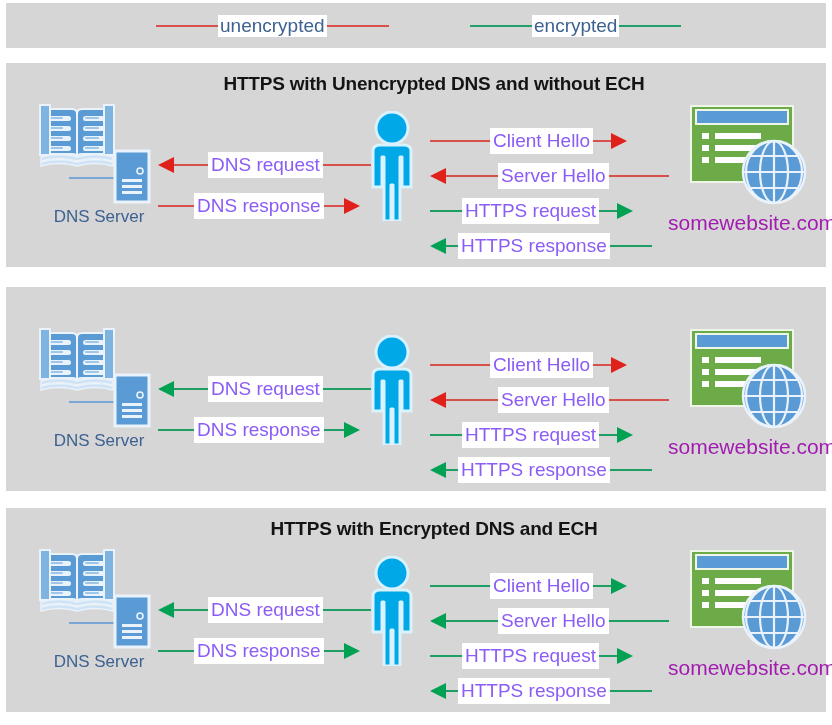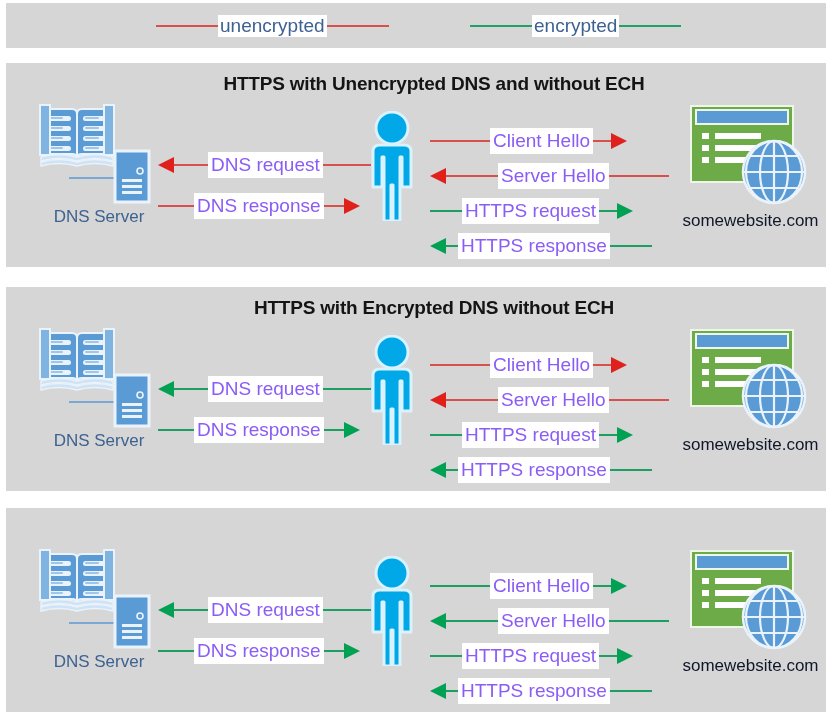--- a/index.html
+++ b/index.html
@@ -75,21 +75,21 @@
 
   
   .person{position:absolute;left:355px;top:48px;width:62px;height:110px;}
 
   
   .site-group{position:absolute;left:672px;top:40px;width:145px;height:150px;}
   .browser{position:absolute;left:12px;top:2px;width:104px;height:78px;}
   .globe{position:absolute;left:63px;top:36px;width:66px;height:66px;}
   .site-label{
     position:absolute;left:-10px;top:108px;width:165px;
-    text-align:center;color:#0f172a;font-size:17px;white-space:nowrap;
+    text-align:center;color:#a21caf;font-size:21px;white-space:nowrap;
   }
 
   
   .row{
     position:absolute;
     height:26px;
     display:flex;
     align-items:center;
   }
   .row .seg{
@@ -246,21 +246,20 @@
           <span class="head right"></span>
         </div>
         <div class="row g" style="left:424px;top:170px">
           <span class="head left"></span>
           <span class="seg" style="width:12px"></span>
           <span class="lbl">HTTPS response</span>
           <span class="seg" style="width:42px"></span>
         </div>
   </div>
   <div class="panel dpanel p2">
-    <div class="ptitle">HTTPS with Encrypted DNS without ECH</div>
 
     <div class="dns-group">
       <div class="book"><svg viewBox="0 0 78 72" width="78" height="72">
     <g stroke="#eaf3fb" stroke-width="2">
       <path d="M4 8 h30 q5 0 5 5 v44 q0 -4 -5 -4 H4 z" fill="#5b9bd5"></path>
       <path d="M74 8 H44 q-5 0 -5 5 v44 q0 -4 5 -4 h30 z" fill="#5b9bd5"></path>
     </g>
     <g fill="#eaf3fb">
       <rect x="9" y="15" width="24" height="5" rx="2.5"></rect>
       <rect x="9" y="25" width="24" height="5" rx="2.5"></rect>
@@ -362,20 +361,21 @@
           <span class="head right"></span>
         </div>
         <div class="row g" style="left:424px;top:170px">
           <span class="head left"></span>
           <span class="seg" style="width:12px"></span>
           <span class="lbl">HTTPS response</span>
           <span class="seg" style="width:42px"></span>
         </div>
   </div>
   <div class="panel dpanel p3">
+    <div class="ptitle">HTTPS with Encrypted DNS and ECH</div>
 
     <div class="dns-group">
       <div class="book"><svg viewBox="0 0 78 72" width="78" height="72">
     <g stroke="#eaf3fb" stroke-width="2">
       <path d="M4 8 h30 q5 0 5 5 v44 q0 -4 -5 -4 H4 z" fill="#5b9bd5"></path>
       <path d="M74 8 H44 q-5 0 -5 5 v44 q0 -4 5 -4 h30 z" fill="#5b9bd5"></path>
     </g>
     <g fill="#eaf3fb">
       <rect x="9" y="15" width="24" height="5" rx="2.5"></rect>
       <rect x="9" y="25" width="24" height="5" rx="2.5"></rect>

